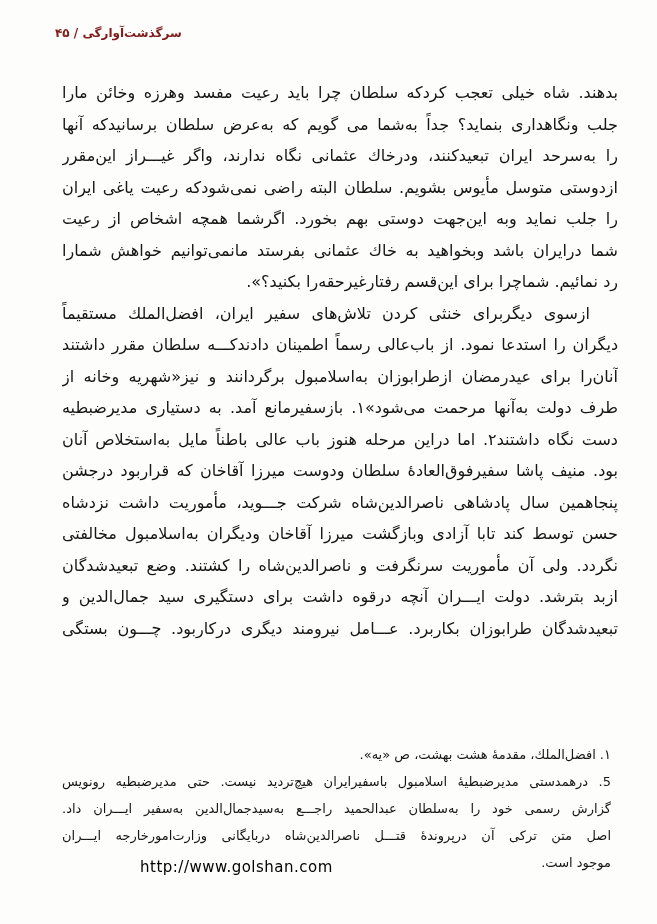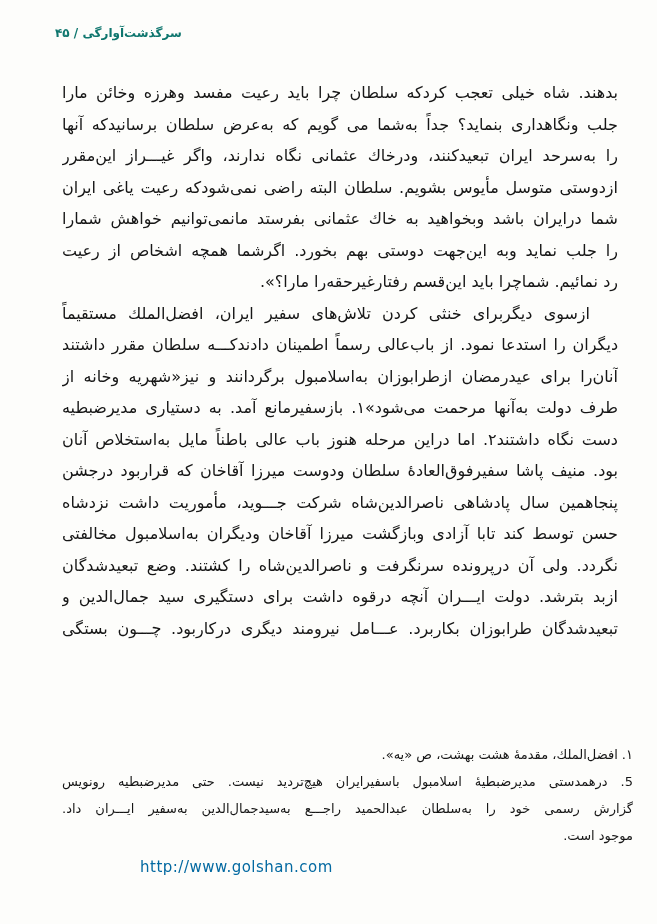--- a/index.html
+++ b/index.html
@@ -15,21 +15,21 @@
     color: #161616;
     overflow: hidden;
   }
   .running-header {
     position: absolute;
     top: 26px; left: 55px;
     direction: rtl;
     font-size: 12px;
     font-weight: bold;
     letter-spacing: 0.3px;
-    color: #0f766e;
+    color: #7f1d1d;
     white-space: nowrap;
   }
   .body-block {
     position: absolute;
     top: 77px; left: 62px; right: 39px;
     direction: rtl;
   }
   .bline {
     font-size: 16px;
     line-height: 31.5px;
@@ -40,75 +40,76 @@
     overflow: hidden;
   }
   .bline.para-end {
     text-align-last: right;
   }
   .bline.indent {
     text-indent: 28px;
   }
   .footnote-block {
     position: absolute;
-    top: 741px; left: 62px; right: 24px;
+    top: 741px; left: 62px; right: 46px;
     direction: rtl;
   }
   .fline {
     font-size: 13px;
     line-height: 27px;
     height: 27px;
     text-align: justify;
     text-align-last: justify;
     overflow: hidden;
   }
   .fline.fn-end {
     text-align-last: right;
   }
   .watermark-url {
     position: absolute;
     top: 858px; left: 140px;
     direction: ltr;
     font-size: 15px;
-    color: #0369a1;
+    color: #000000;
     letter-spacing: 0.5px;
     white-space: nowrap;
   }
 </style>
 </head>
 <body>
 
 <div class="page">
 
   <div class="running-header">سرگذشت‌آوارگی / ۴۵</div>
 
   <div class="body-block">
     <div class="bline">بدهند. شاه خیلی تعجب کردکه سلطان چرا باید رعیت مفسد وهرزه وخائن مارا</div>
     <div class="bline">جلب ونگاهداری بنماید؟ جداً به‌شما می گویم که به‌عرض سلطان برسانیدکه آنها</div>
     <div class="bline">را به‌سرحد ایران تبعیدکنند، ودرخاك عثمانی نگاه ندارند، واگر غیـــراز این‌مقرر</div>
     <div class="bline">ازدوستی متوسل مأیوس بشویم. سلطان البته راضی نمی‌شودکه رعیت یاغی ایران</div>
+    <div class="bline">را جلب نماید وبه این‌جهت دوستی بهم بخورد. اگرشما همچه اشخاص از رعیت</div>
     <div class="bline">شما درایران باشد وبخواهید به خاك عثمانی بفرستد مانمی‌توانیم خواهش شمارا</div>
-    <div class="bline">را جلب نماید وبه این‌جهت دوستی بهم بخورد. اگرشما همچه اشخاص از رعیت</div>
-    <div class="bline para-end">رد نمائیم. شماچرا باید این‌قسم رفتارغیرحقه‌را مارا؟».</div>
+    <div class="bline para-end">رد نمائیم. شماچرا برای این‌قسم رفتارغیرحقه‌را بکنید؟».</div>
 
     <div class="bline indent">ازسوی دیگربرای خنثی کردن تلاش‌های سفیر ایران، افضل‌الملك مستقیماً</div>
     <div class="bline">دیگران را استدعا نمود. از باب‌عالی رسماً اطمینان دادندکـــه سلطان مقرر داشتند</div>
     <div class="bline">آنان‌را برای عیدرمضان ازطرابوزان به‌اسلامبول برگردانند و نیز«شهریه وخانه از</div>
     <div class="bline">طرف دولت به‌آنها مرحمت می‌شود»۱. بازسفیرمانع آمد. به دستیاری مدیرضبطیه</div>
     <div class="bline">دست نگاه داشتند۲. اما دراین مرحله هنوز باب عالی باطناً مایل به‌استخلاص آنان</div>
     <div class="bline">بود. منیف پاشا سفیرفوق‌العادهٔ سلطان ودوست میرزا آقاخان که قراربود درجشن</div>
     <div class="bline">پنجاهمین سال پادشاهی ناصرالدین‌شاه شرکت جـــوید، مأموریت داشت نزدشاه</div>
     <div class="bline">حسن توسط کند تابا آزادی وبازگشت میرزا آقاخان ودیگران به‌اسلامبول مخالفتی</div>
-    <div class="bline">نگردد. ولی آن درپرونده سرنگرفت و ناصرالدین‌شاه را کشتند. وضع تبعیدشدگان</div>
+    <div class="bline">نگردد. ولی آن مأموریت سرنگرفت و ناصرالدین‌شاه را کشتند. وضع تبعیدشدگان</div>
     <div class="bline">ازبد بترشد. دولت ایـــران آنچه درقوه داشت برای دستگیری سید جمال‌الدین و</div>
     <div class="bline">تبعیدشدگان طرابوزان بکاربرد. عـــامل نیرومند دیگری درکاربود. چـــون بستگی</div>
   </div>
 
   <div class="footnote-block">
     <div class="fline fn-end">۱. افضل‌الملك، مقدمهٔ هشت بهشت، ص «یه».</div>
     <div class="fline">5. درهمدستی مدیرضبطیهٔ اسلامبول باسفیرایران هیچ‌تردید نیست. حتی مدیرضبطیه رونویس</div>
     <div class="fline">گزارش رسمی خود را به‌سلطان عبدالحمید راجـــع به‌سیدجمال‌الدین به‌سفیر ایـــران داد.</div>
+    <div class="fline">اصل متن ترکی آن درپروندهٔ قتـــل ناصرالدین‌شاه دربایگانی وزارت‌امورخارجه ایـــران</div>
     <div class="fline fn-end">موجود است.</div>
   </div>
 
   <div class="watermark-url">http://www.golshan.com</div>
 
 </div>
 
 </body></html>

